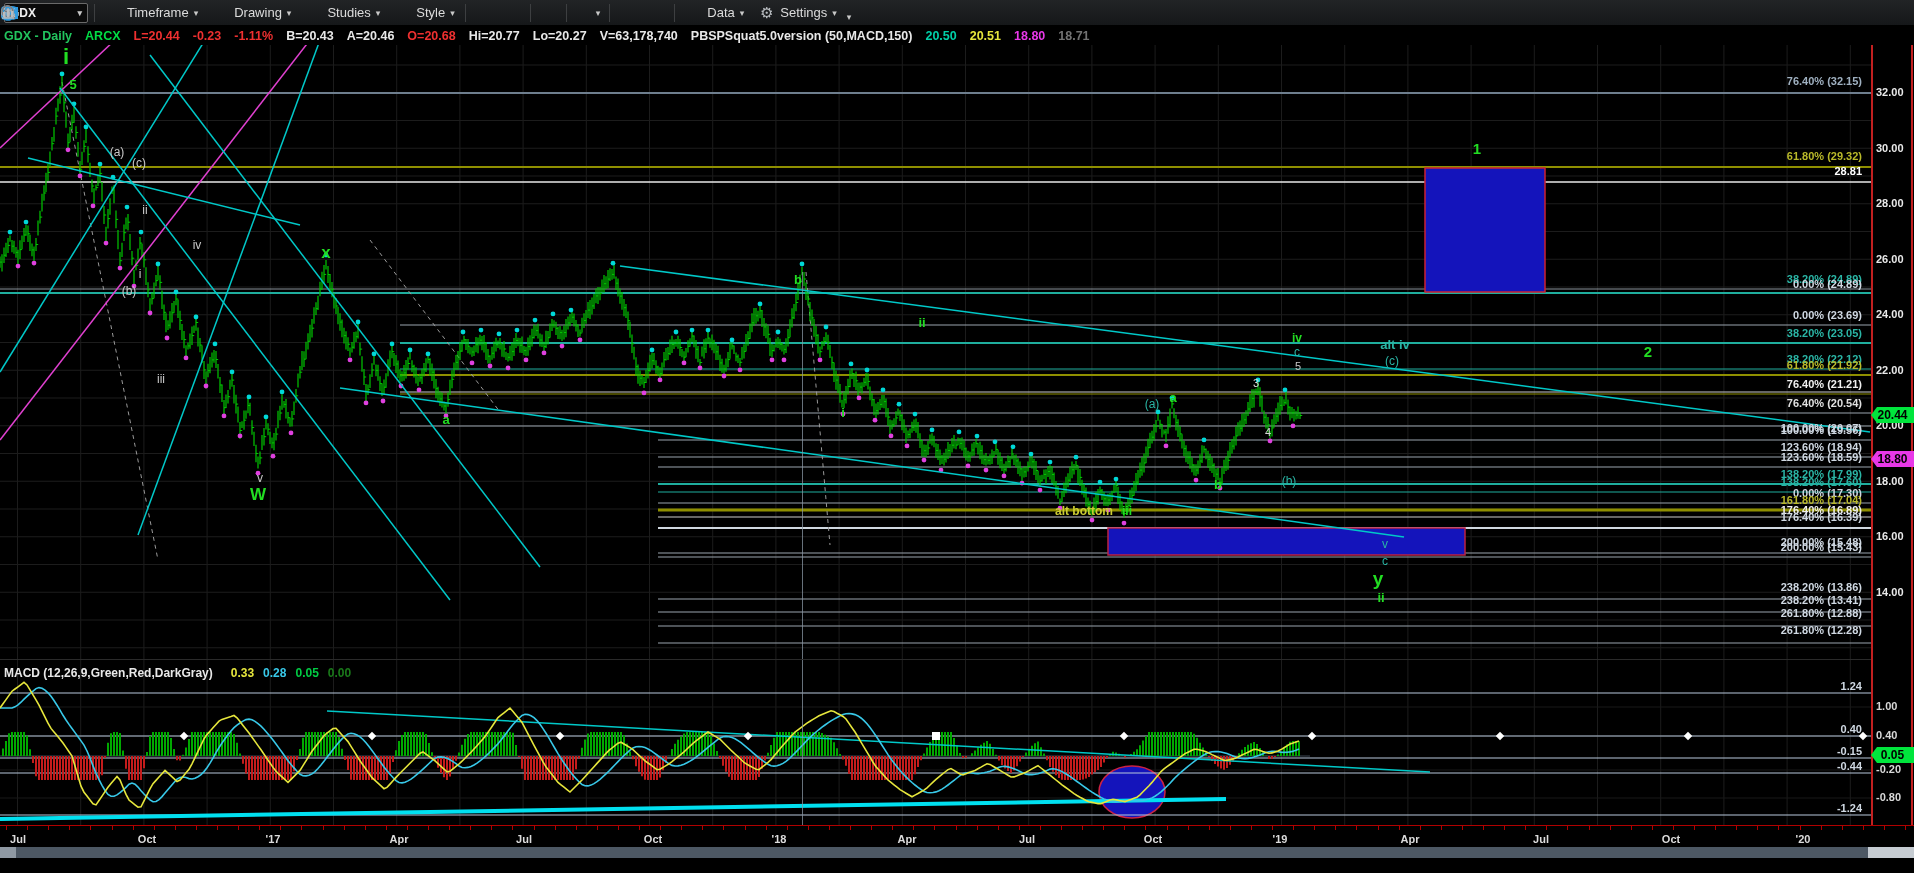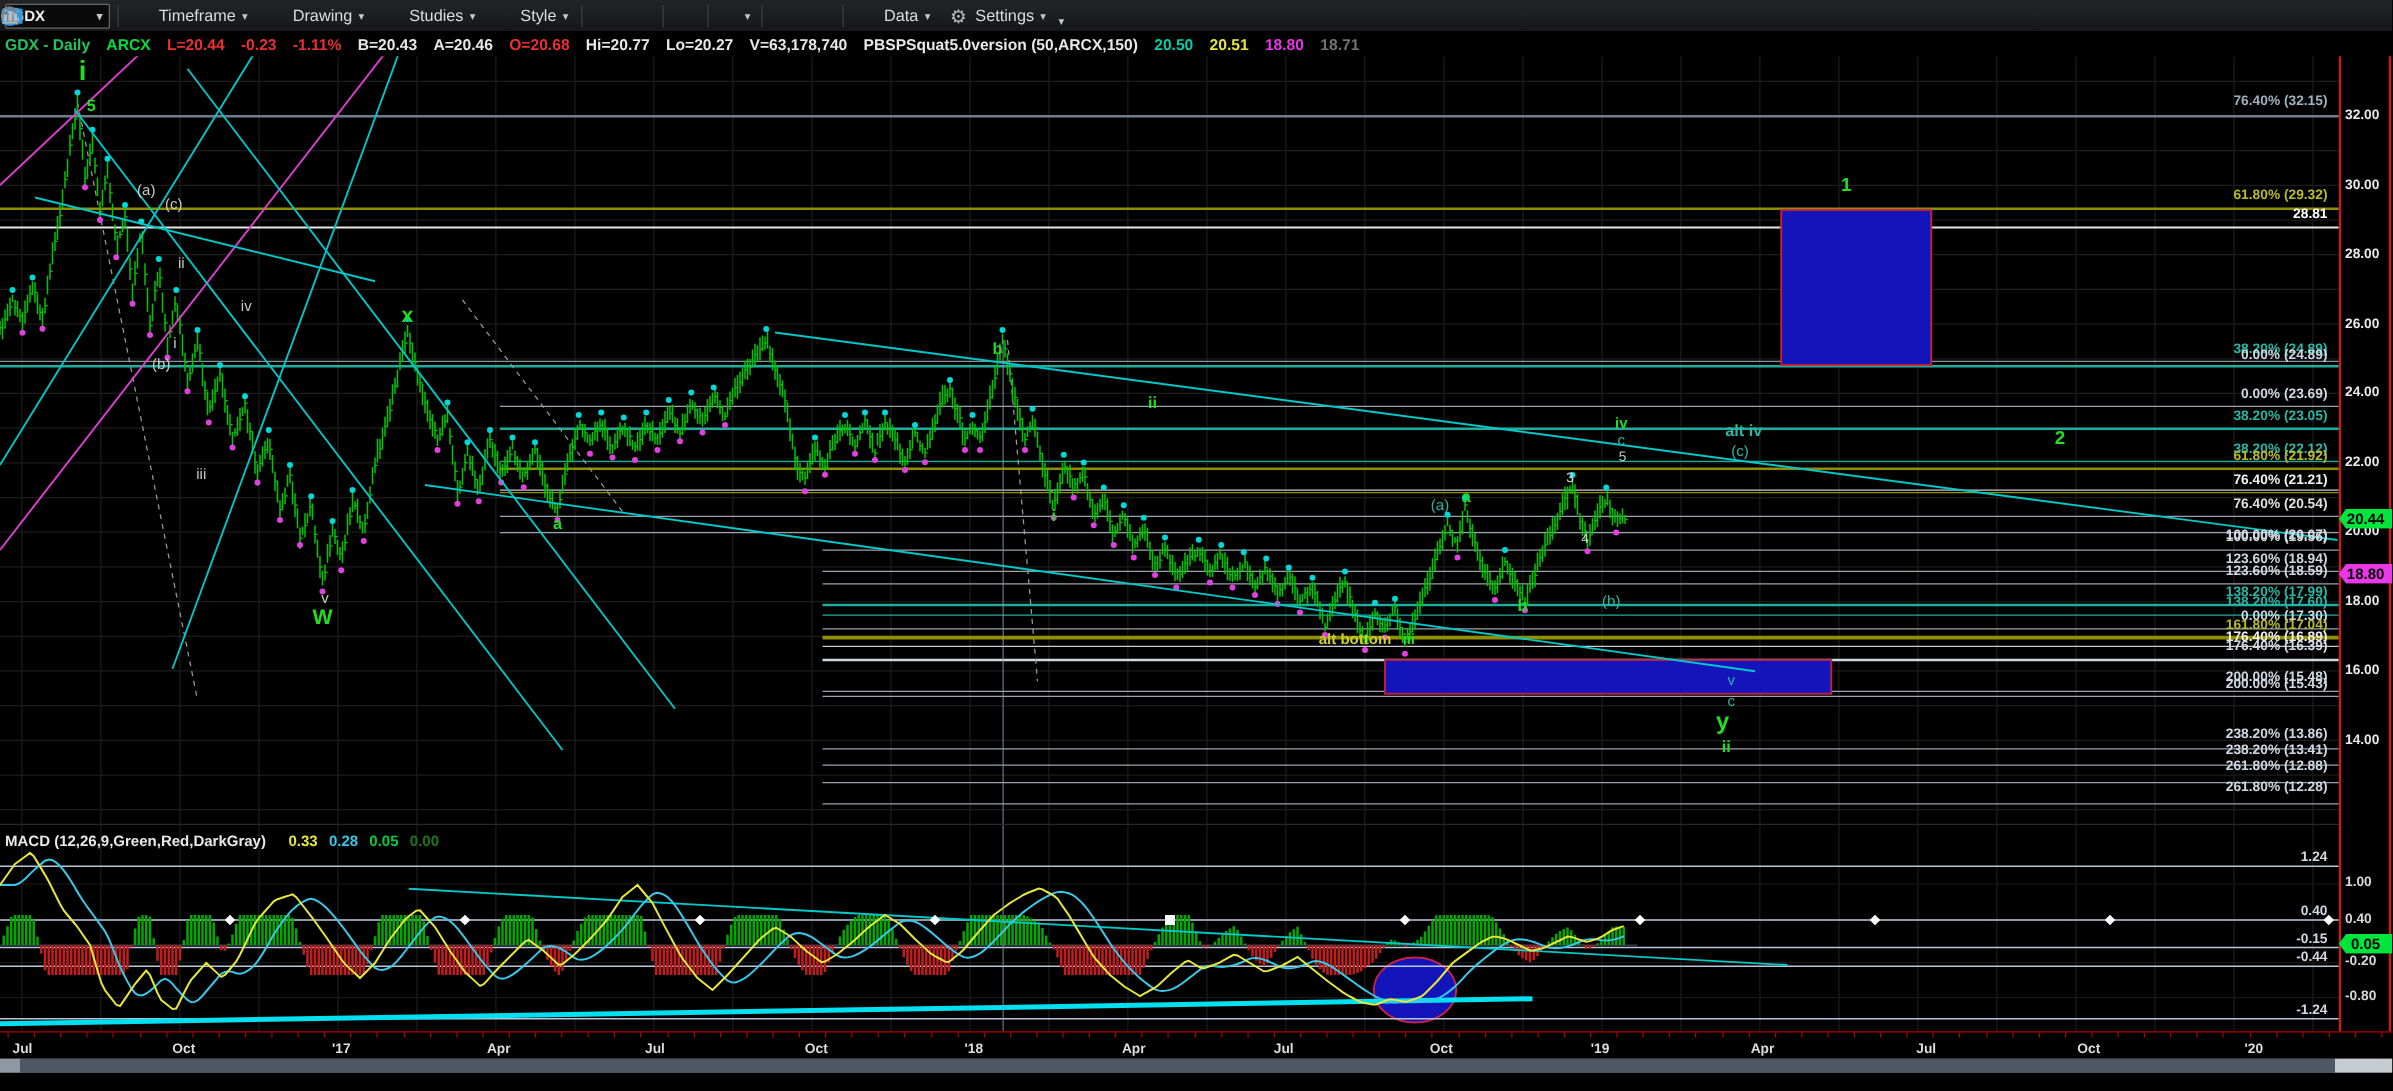--- a/index.html
+++ b/index.html
@@ -173,21 +173,21 @@
       <span style="color: rgb(0, 221, 68);">ARCX</span>
       <span style="color: rgb(238, 48, 48);">L=20.44</span>
       <span style="color: rgb(238, 48, 48);">-0.23</span>
       <span style="color: rgb(238, 48, 48);">-1.11%</span>
       <span style="color: rgb(232, 232, 232);">B=20.43</span>
       <span style="color: rgb(232, 232, 232);">A=20.46</span>
       <span style="color: rgb(238, 48, 48);">O=20.68</span>
       <span style="color: rgb(232, 232, 232);">Hi=20.77</span>
       <span style="color: rgb(232, 232, 232);">Lo=20.27</span>
       <span style="color: rgb(232, 232, 232);">V=63,178,740</span>
-      <span style="color: rgb(232, 232, 232);">PBSPSquat5.0version (50,ARCX,150)</span>
+      <span style="color: rgb(232, 232, 232);">PBSPSquat5.0version (50,MACD,150)</span>
       <span style="color: rgb(0, 207, 168);">20.50</span>
       <span style="color: rgb(230, 230, 60);">20.51</span>
       <span style="color: rgb(232, 56, 232);">18.80</span>
       <span style="color: #737373;">18.71</span>
     </div>
 
   <div class="chartwrap">
     <svg id="priceSvg" width="1914" height="615" style="top:45px" viewBox="0 45 1914 615">
         <line x1="0" y1="65" x2="1871" y2="65" stroke="#1c1c1c" stroke-width="1"></line>
         <line x1="0" y1="92.75" x2="1871" y2="92.75" stroke="#1c1c1c" stroke-width="1"></line>

